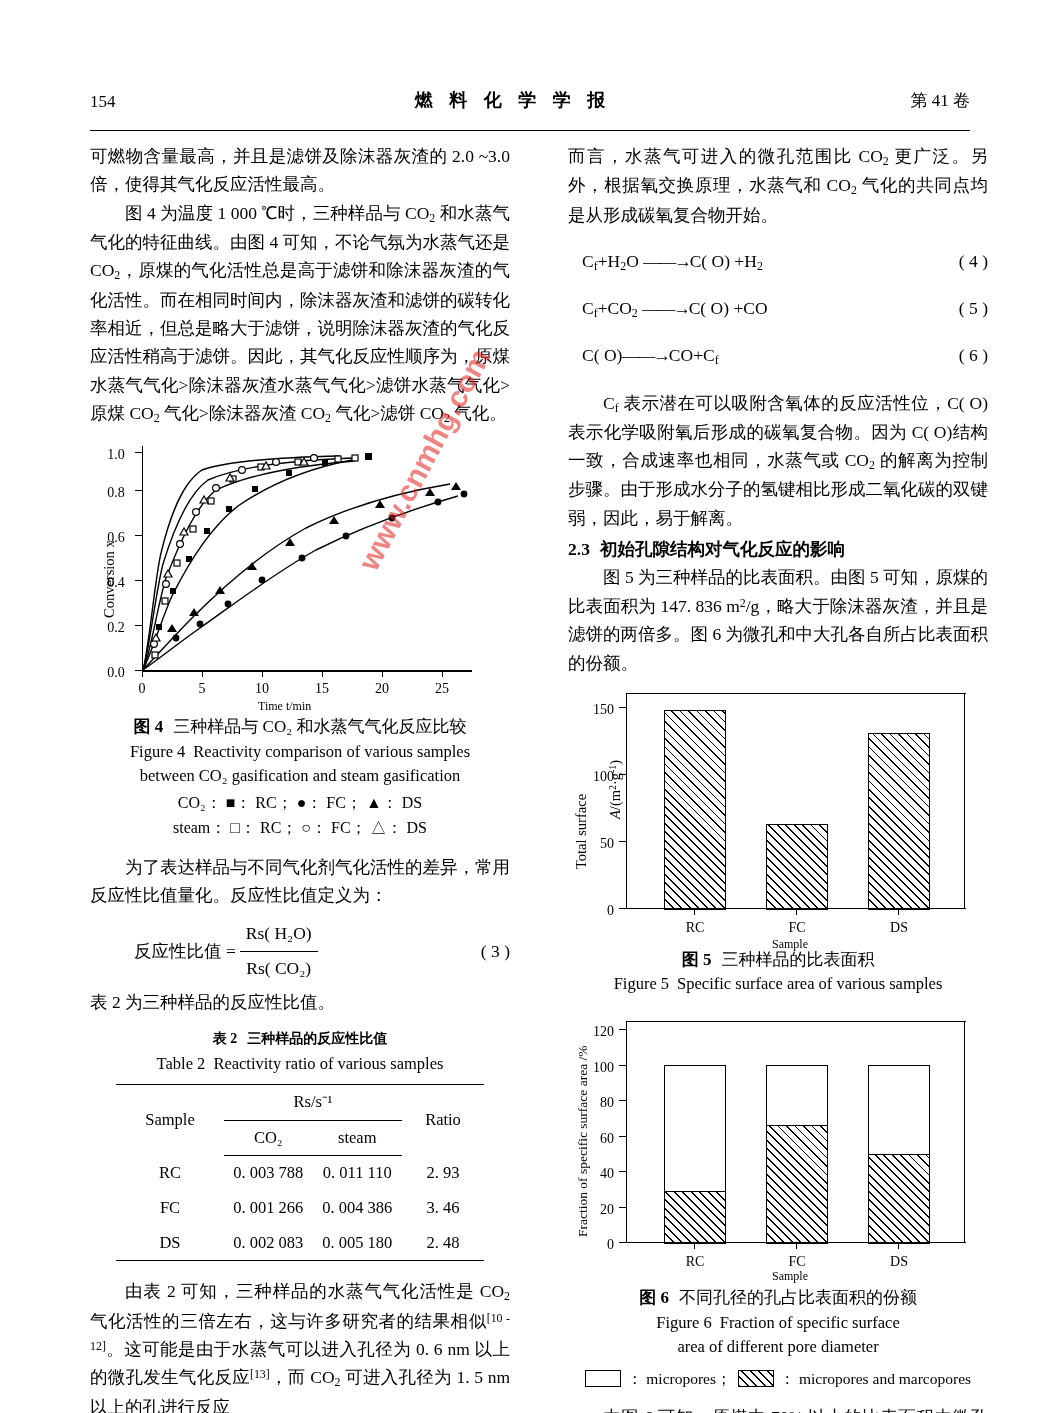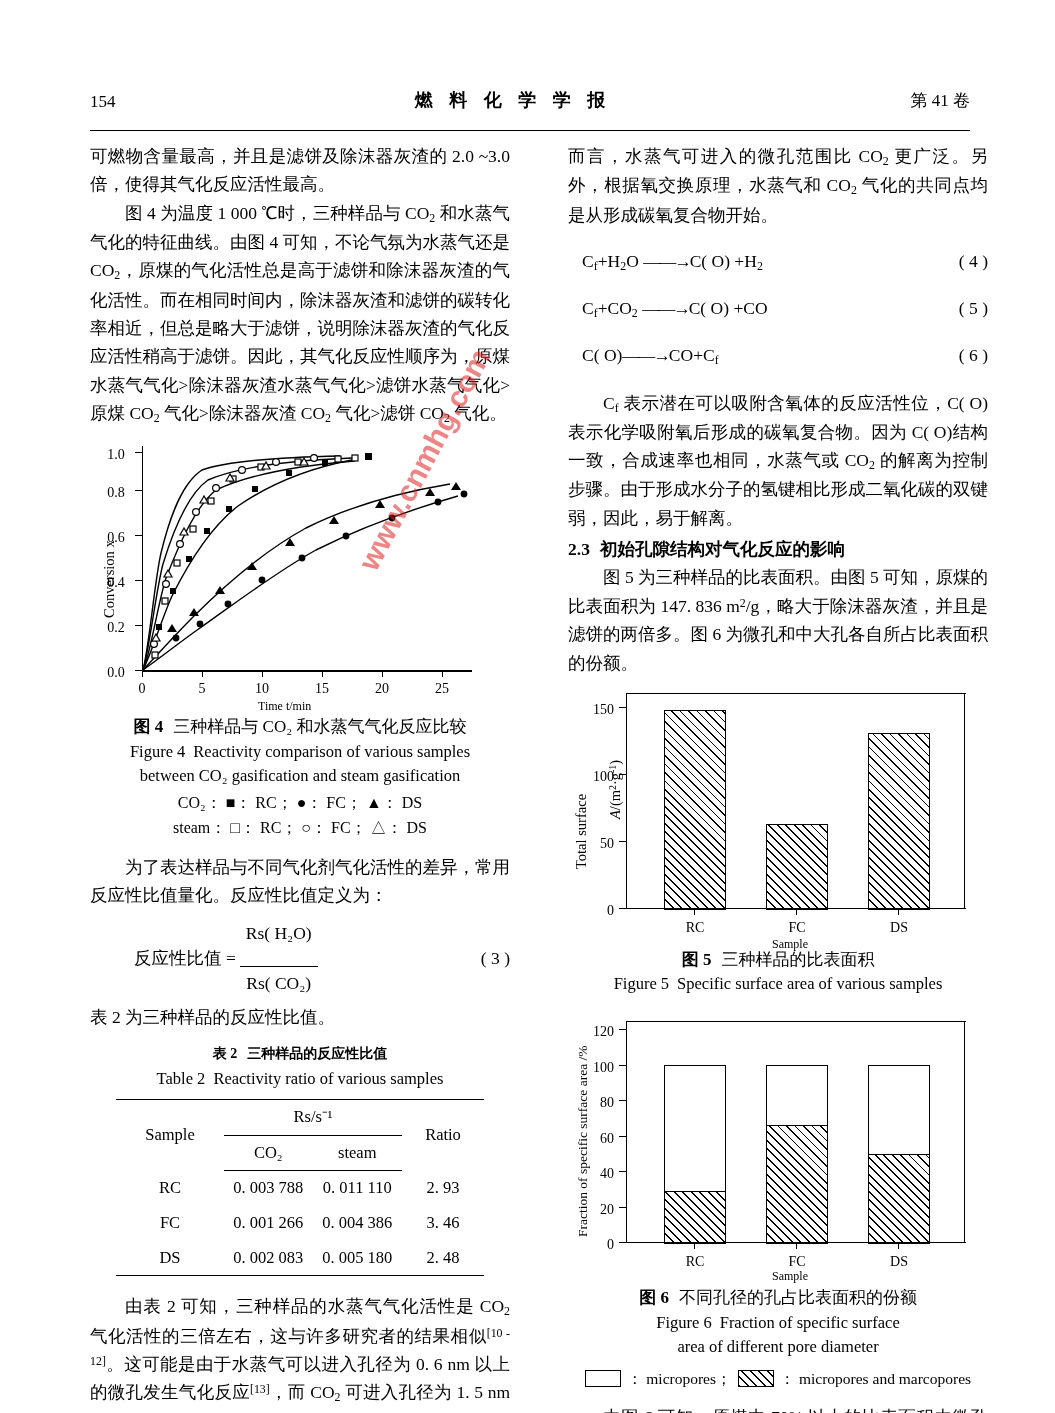--- a/index.html
+++ b/index.html
@@ -45,21 +45,21 @@
   
   .eq-row { display:flex; align-items:baseline; margin:18px 0; }
   .eq-body { margin-left:14px; }
   .eq-num { margin-left:auto; }
   .arrow { letter-spacing:-2px; }
 
   
   .eq3 { display:flex; align-items:center; margin:10px 0 6px 0; }
   .eq3 .lbl { margin-left:44px; }
   .frac { display:inline-block; text-align:center; vertical-align:middle; margin:0 4px; }
-  .frac .top { border-bottom:1px solid #000; padding:0 6px 18px 6px; display:block; }
+  .frac .top { border-bottom:1px solid #000; padding:0 6px 3px 6px; display:block; }
   .frac .bot { padding:2px 6px 0 6px; display:block; }
 
   
   .cap { text-align:center; font-size:16.5px; line-height:1.5; }
   .cap-cn { font-size:17px; }
   .cap-cn .lab { font-weight:bold; margin-right:10px; }
   .cap-en .lab { margin-right:8px; }
   .legend { text-align:center; font-size:16px; line-height:1.55; }
 
   

